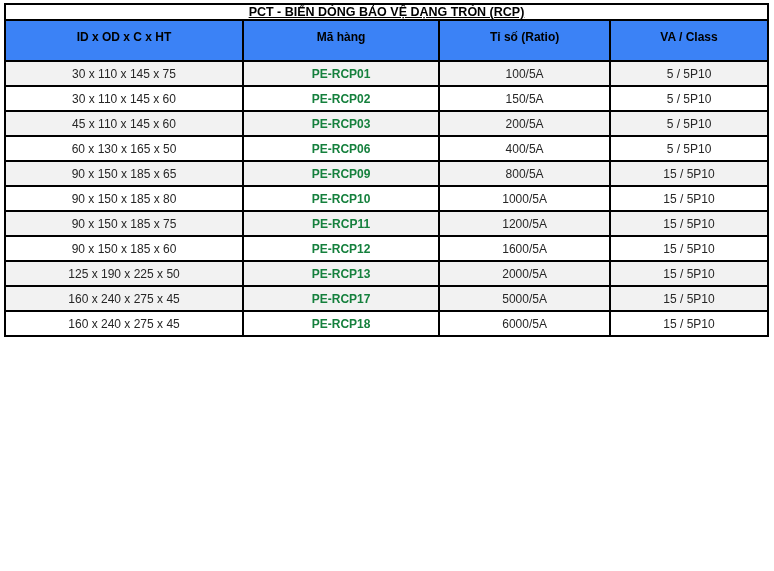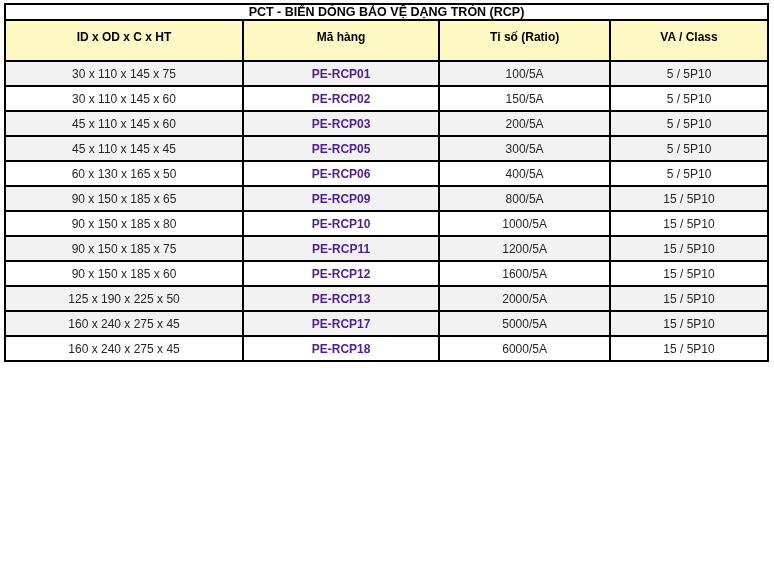--- a/index.html
+++ b/index.html
@@ -31,42 +31,43 @@
     padding: 0 4px;
     overflow: hidden;
     white-space: nowrap;
   }
   tr.title-row td {
     height: 14px;
     font-weight: bold;
     font-size: 12.5px;
     color: #000000;
     background: #ffffff;
+    text-decoration: underline;
   }
   tr.header-row th {
     height: 41px;
     font-weight: bold;
     font-size: 12px;
     color: #000000;
-    background: #fef9c3;
+    background: #3b82f6;
     vertical-align: middle;
     padding-bottom: 8px;
   }
   tbody tr td {
     height: 25px;
     font-size: 12px;
     color: var(--text-color, #262626);
     background: #ffffff;
   }
   tbody tr.alt td {
     background: var(--alt-row-color, #f2f2f2);
   }
   tbody td.part-code-cell {
     font-weight: bold;
-    color: #4c1d95;
+    color: #15803d;
   }
 </style>
 </head>
 <body>
 
 <div class="doc-wrap">
   <table class="spec-table">
     <colgroup>
       <col class="c1">
         <col class="c2">
@@ -94,26 +95,20 @@
         <tr>
     <td class="dimensions-cell">30 x 110 x 145 x 60</td>
     <td class="part-code-cell">PE-RCP02</td>
     <td class="ratio-cell">150/5A</td>
     <td class="va-class-cell">5 / 5P10</td>
   </tr>
         <tr class="alt">
     <td class="dimensions-cell">45 x 110 x 145 x 60</td>
     <td class="part-code-cell">PE-RCP03</td>
     <td class="ratio-cell">200/5A</td>
-    <td class="va-class-cell">5 / 5P10</td>
-  </tr>
-        <tr class="alt">
-    <td class="dimensions-cell">45 x 110 x 145 x 45</td>
-    <td class="part-code-cell">PE-RCP05</td>
-    <td class="ratio-cell">300/5A</td>
     <td class="va-class-cell">5 / 5P10</td>
   </tr>
         <tr>
     <td class="dimensions-cell">60 x 130 x 165 x 50</td>
     <td class="part-code-cell">PE-RCP06</td>
     <td class="ratio-cell">400/5A</td>
     <td class="va-class-cell">5 / 5P10</td>
   </tr>
         <tr class="alt">
     <td class="dimensions-cell">90 x 150 x 185 x 65</td>

